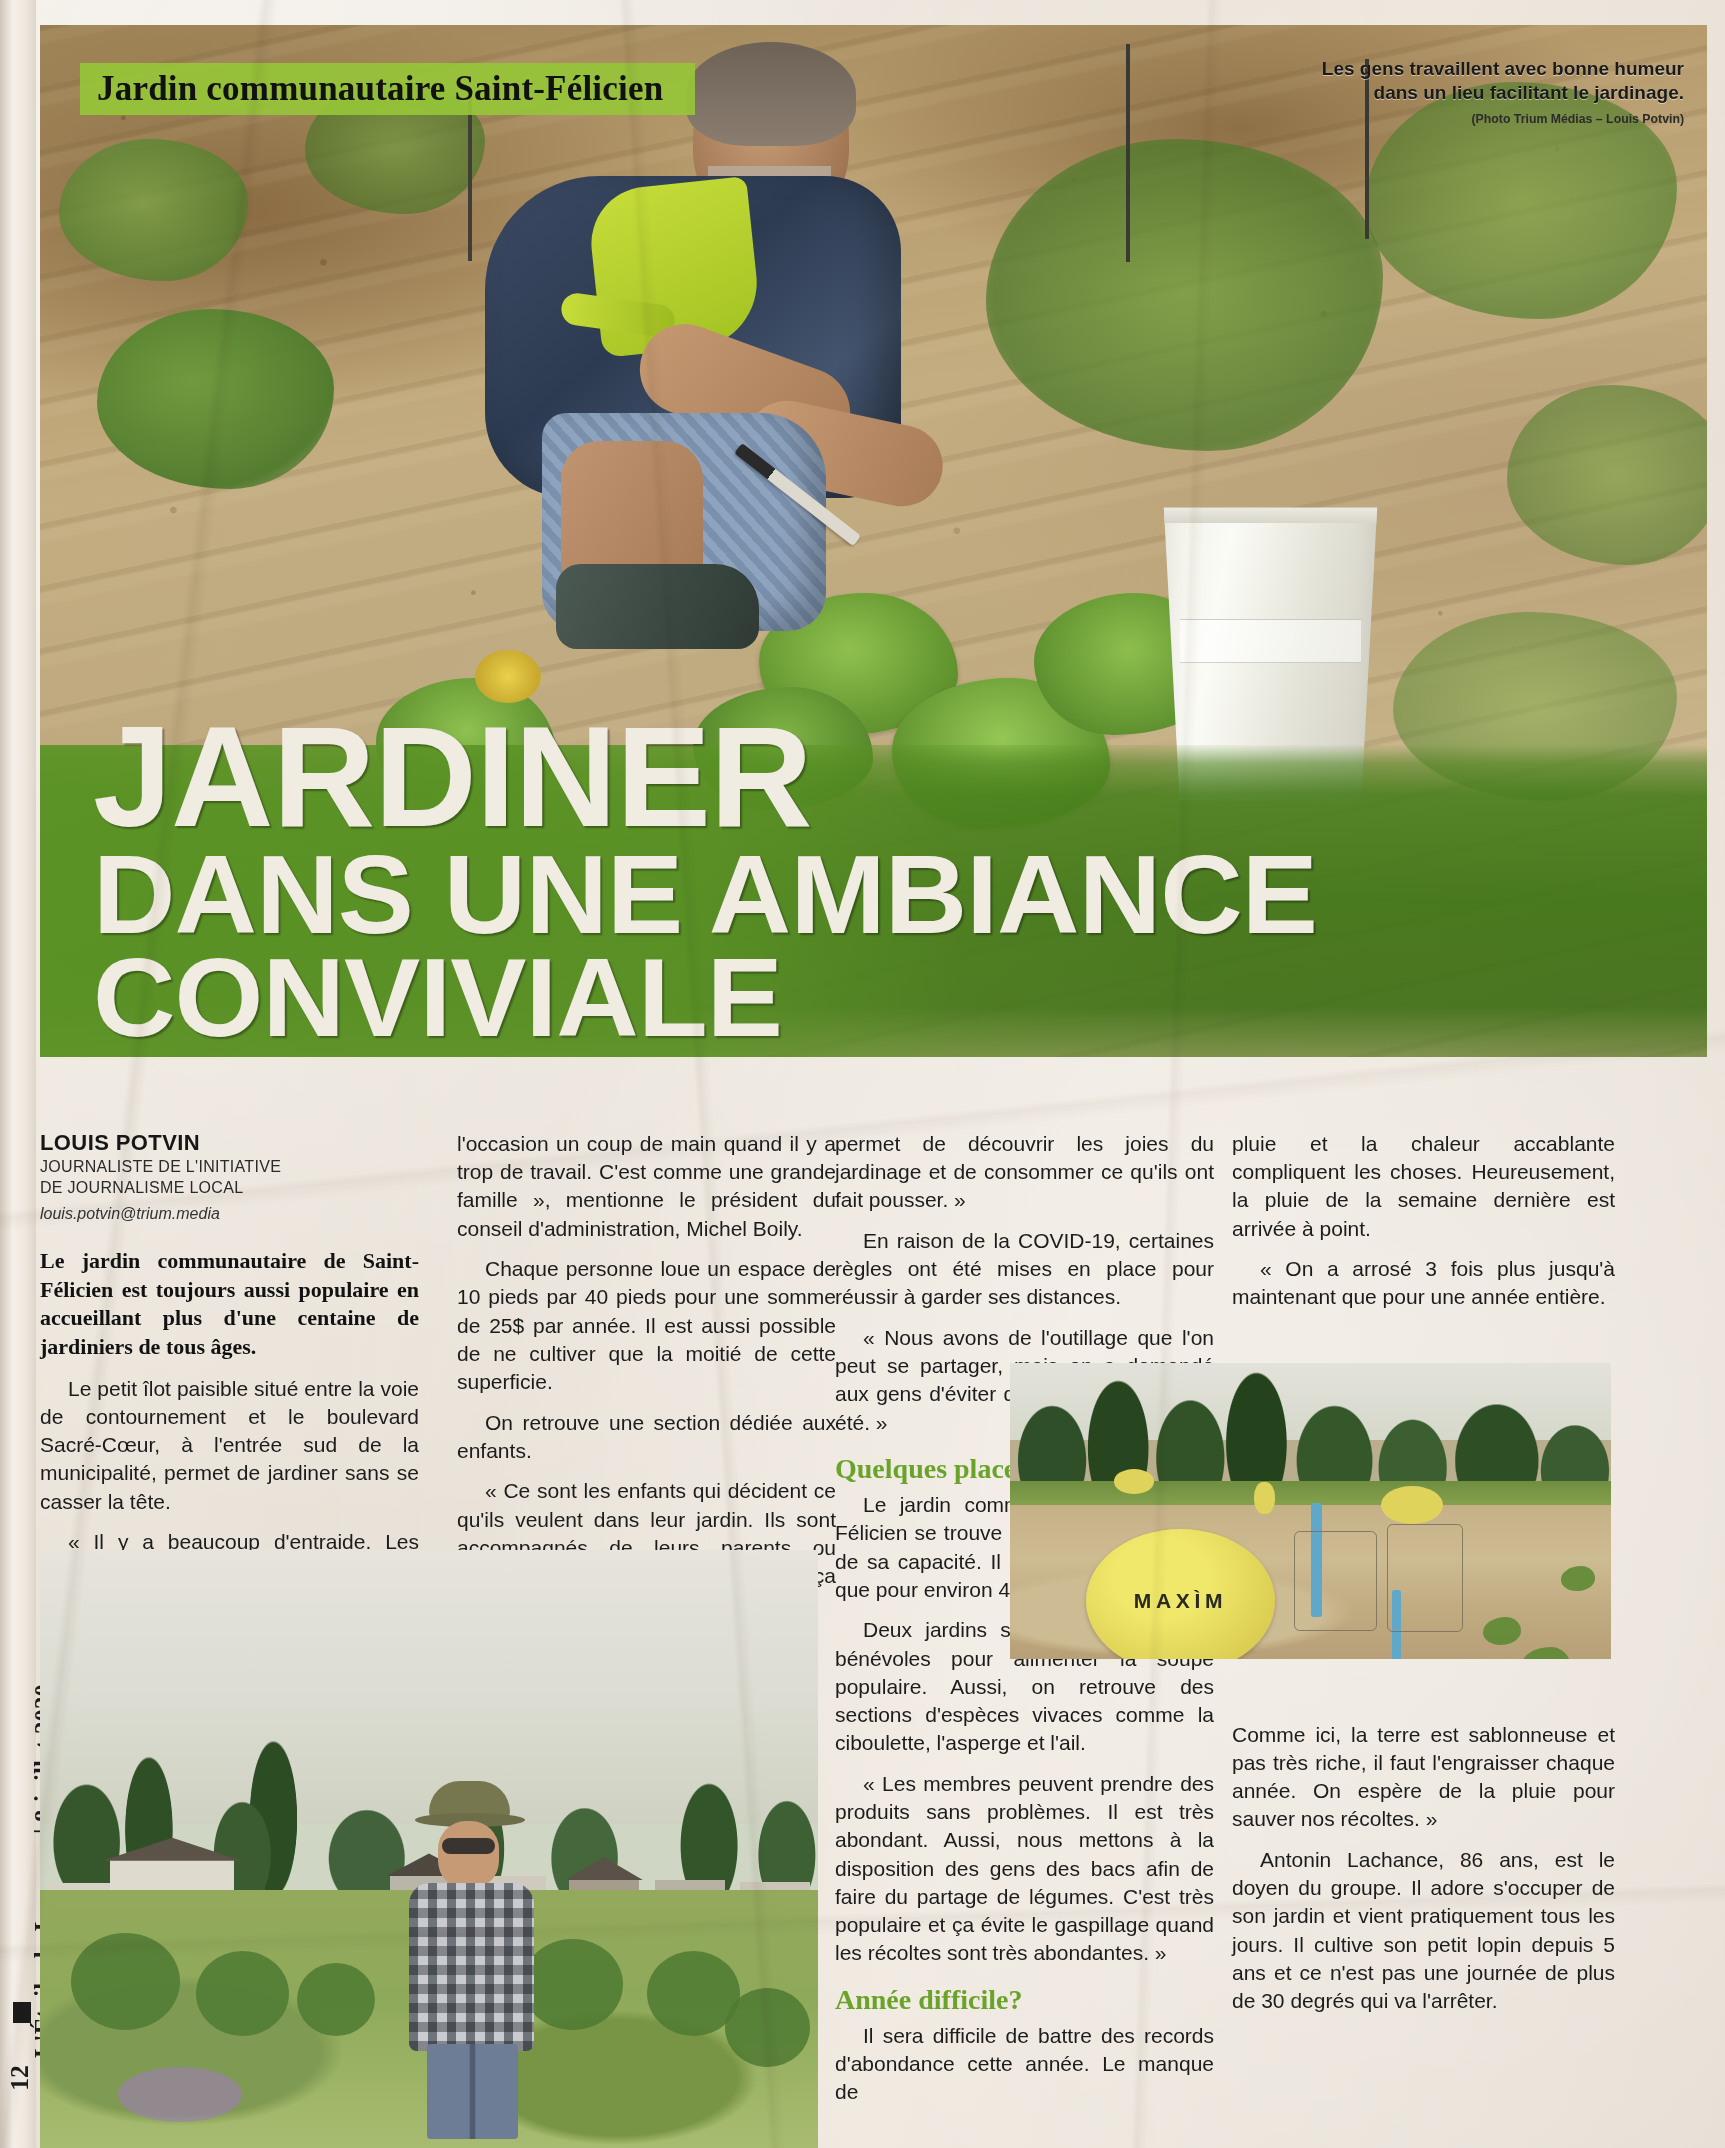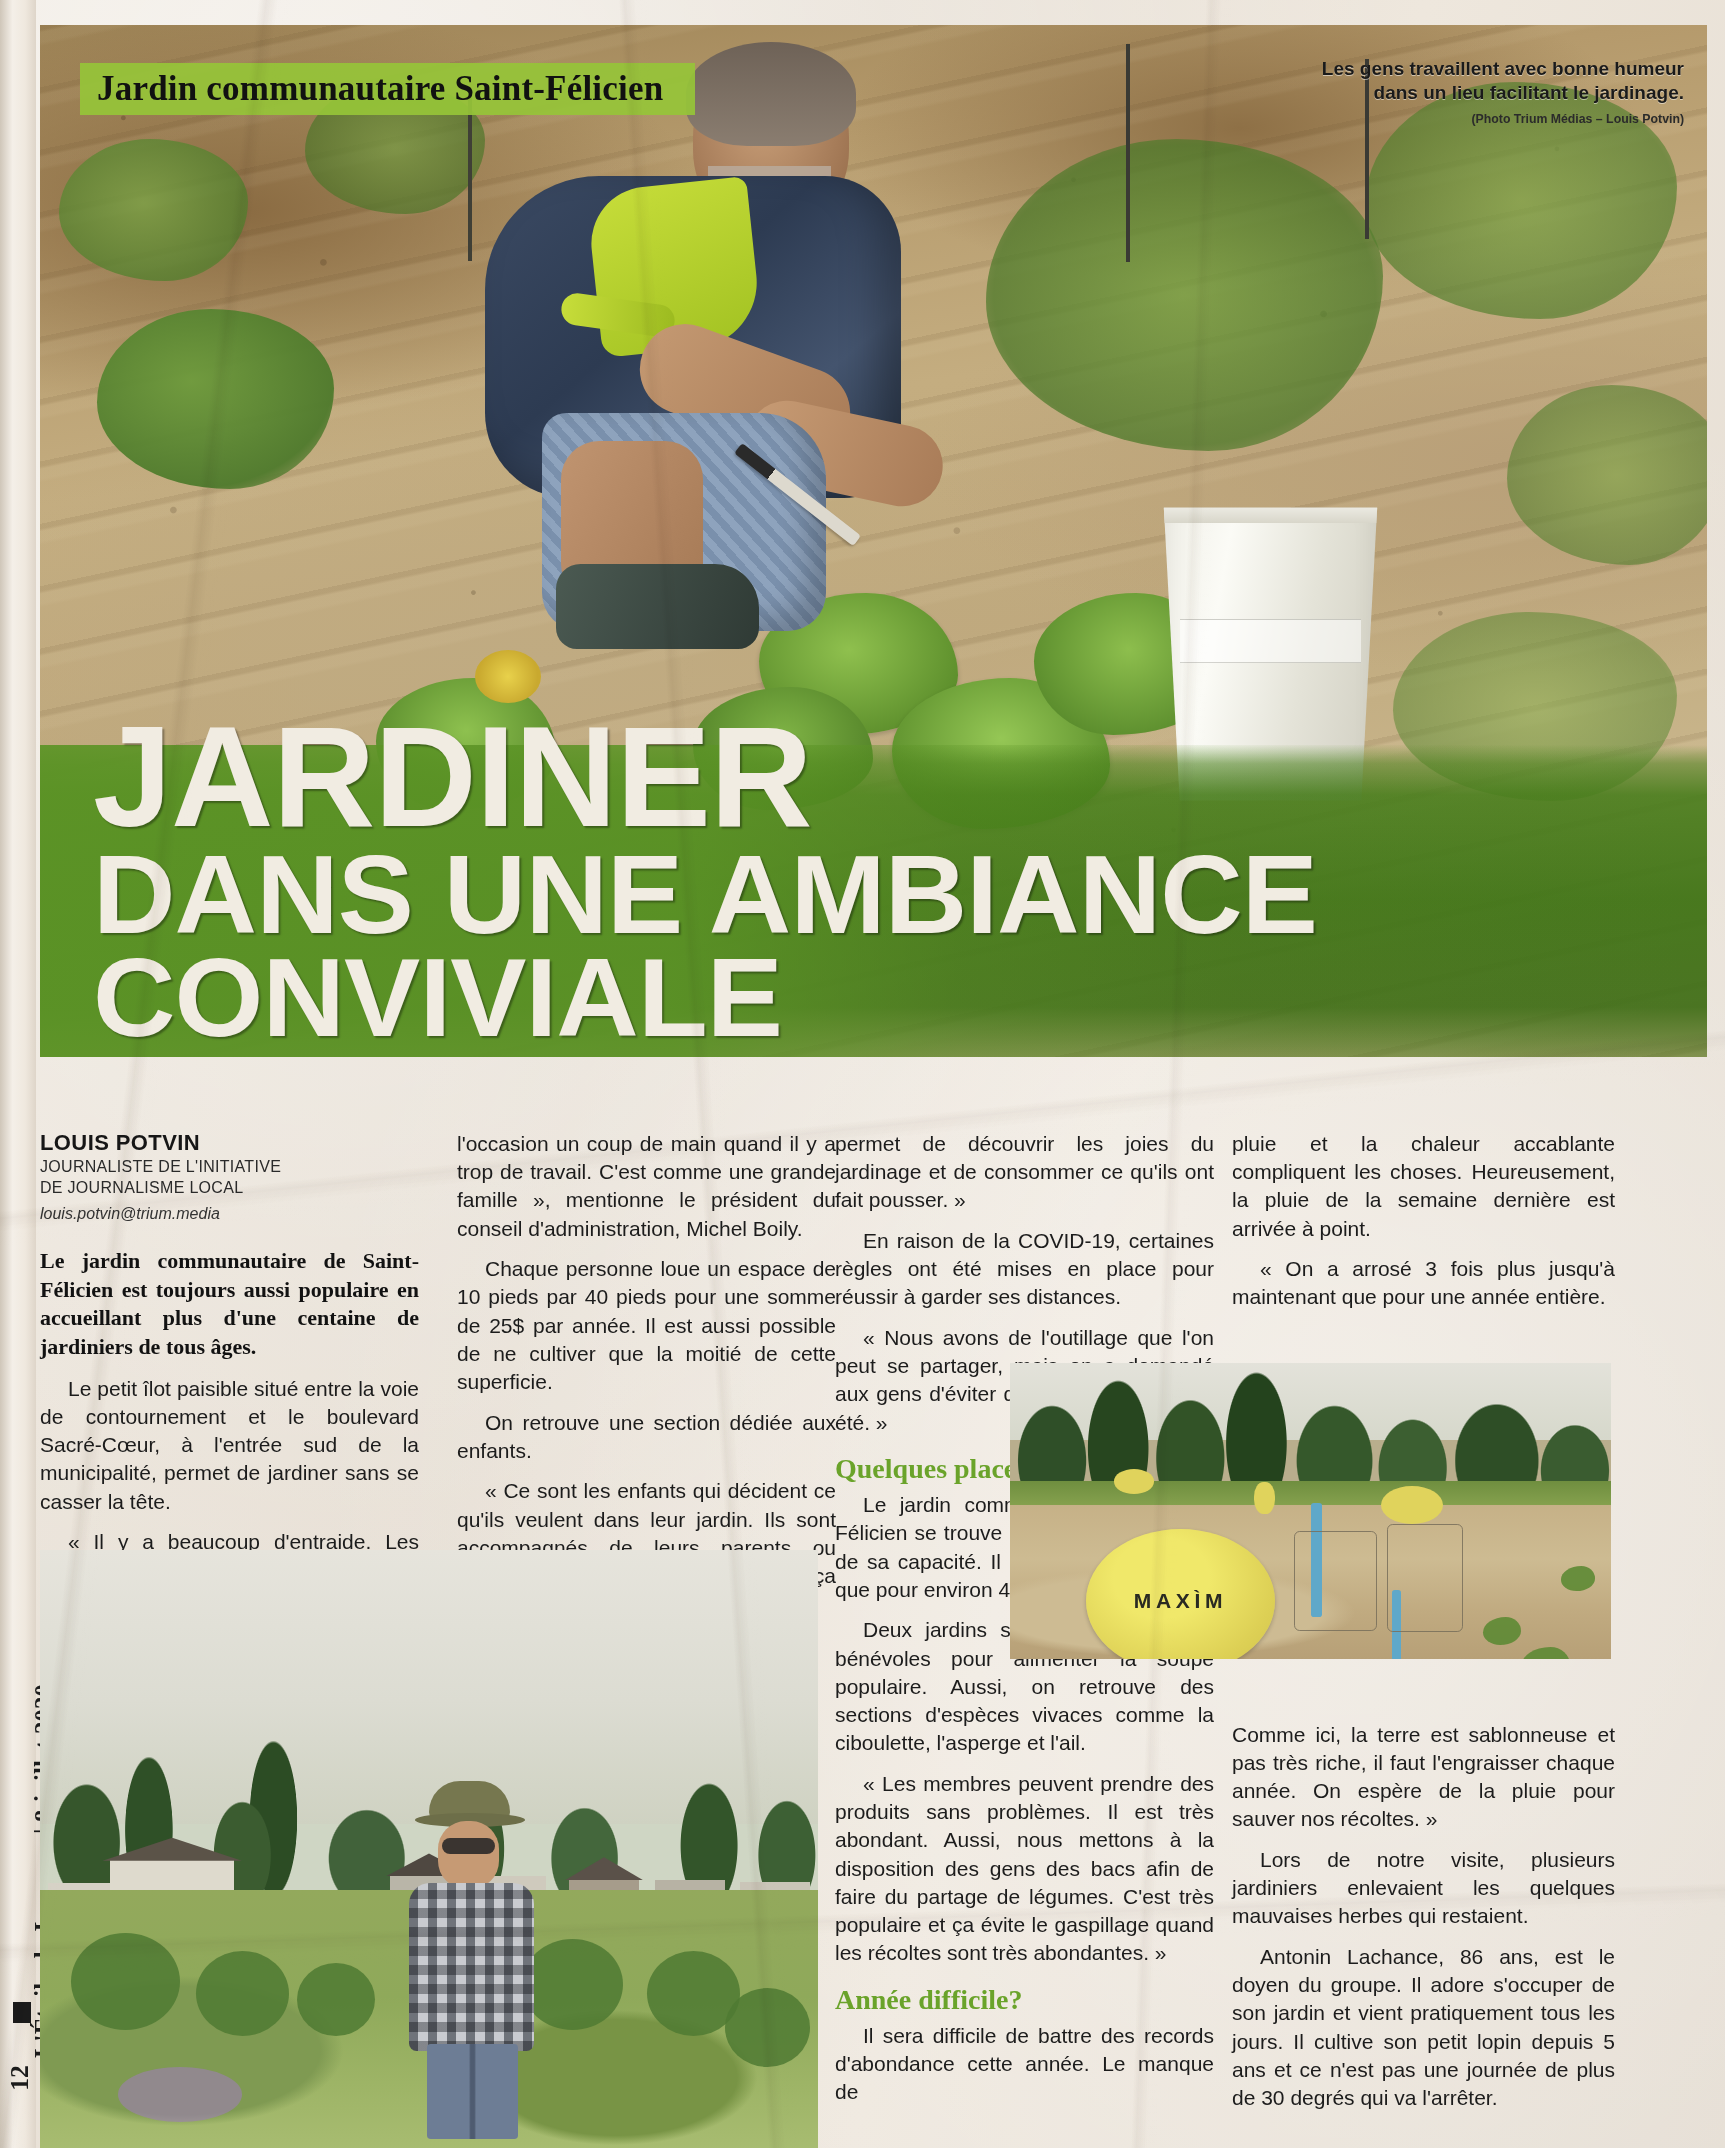--- a/index.html
+++ b/index.html
@@ -428,21 +428,20 @@
 
       <div class="subhead">Année difficile?</div>
       <p class="body-text">Il sera difficile de battre des records d'abondance cette année. Le manque de</p>
     </div>
 
     <div class="col" id="col4">
       <p class="body-text" style="text-indent:0;">pluie et la chaleur accablante compliquent les choses. Heureusement, la pluie de la semaine dernière est arrivée à point.</p>
       <p class="body-text">« On a arrosé 3 fois plus jusqu'à maintenant que pour une année entière.</p>
       <div style="height:409px;"></div>
       <p class="body-text" style="text-indent:0;">Comme ici, la terre est sablonneuse et pas très riche, il faut l'engraisser chaque année. On espère de la pluie pour sauver nos récoltes. »</p>
-      <p class="body-text">Lors de notre visite, plusieurs jardiniers enlevaient les quelques mauvaises herbes qui restaient.</p>
       <p class="body-text">Antonin Lachance, 86 ans, est le doyen du groupe. Il adore s'occuper de son jardin et vient pratiquement tous les jours. Il cultive son petit lopin depuis 5 ans et ce n'est pas une journée de plus de 30 degrés qui va l'arrêter.</p>
     </div>
 
     <div id="photo-boily">
       <div class="sky"></div>
       <div class="treeline"></div>
       <div class="houses">
         <div class="house" style="left:9%;top:30%;width:16%;height:62%;">
           <div class="roof"></div>
         </div>

